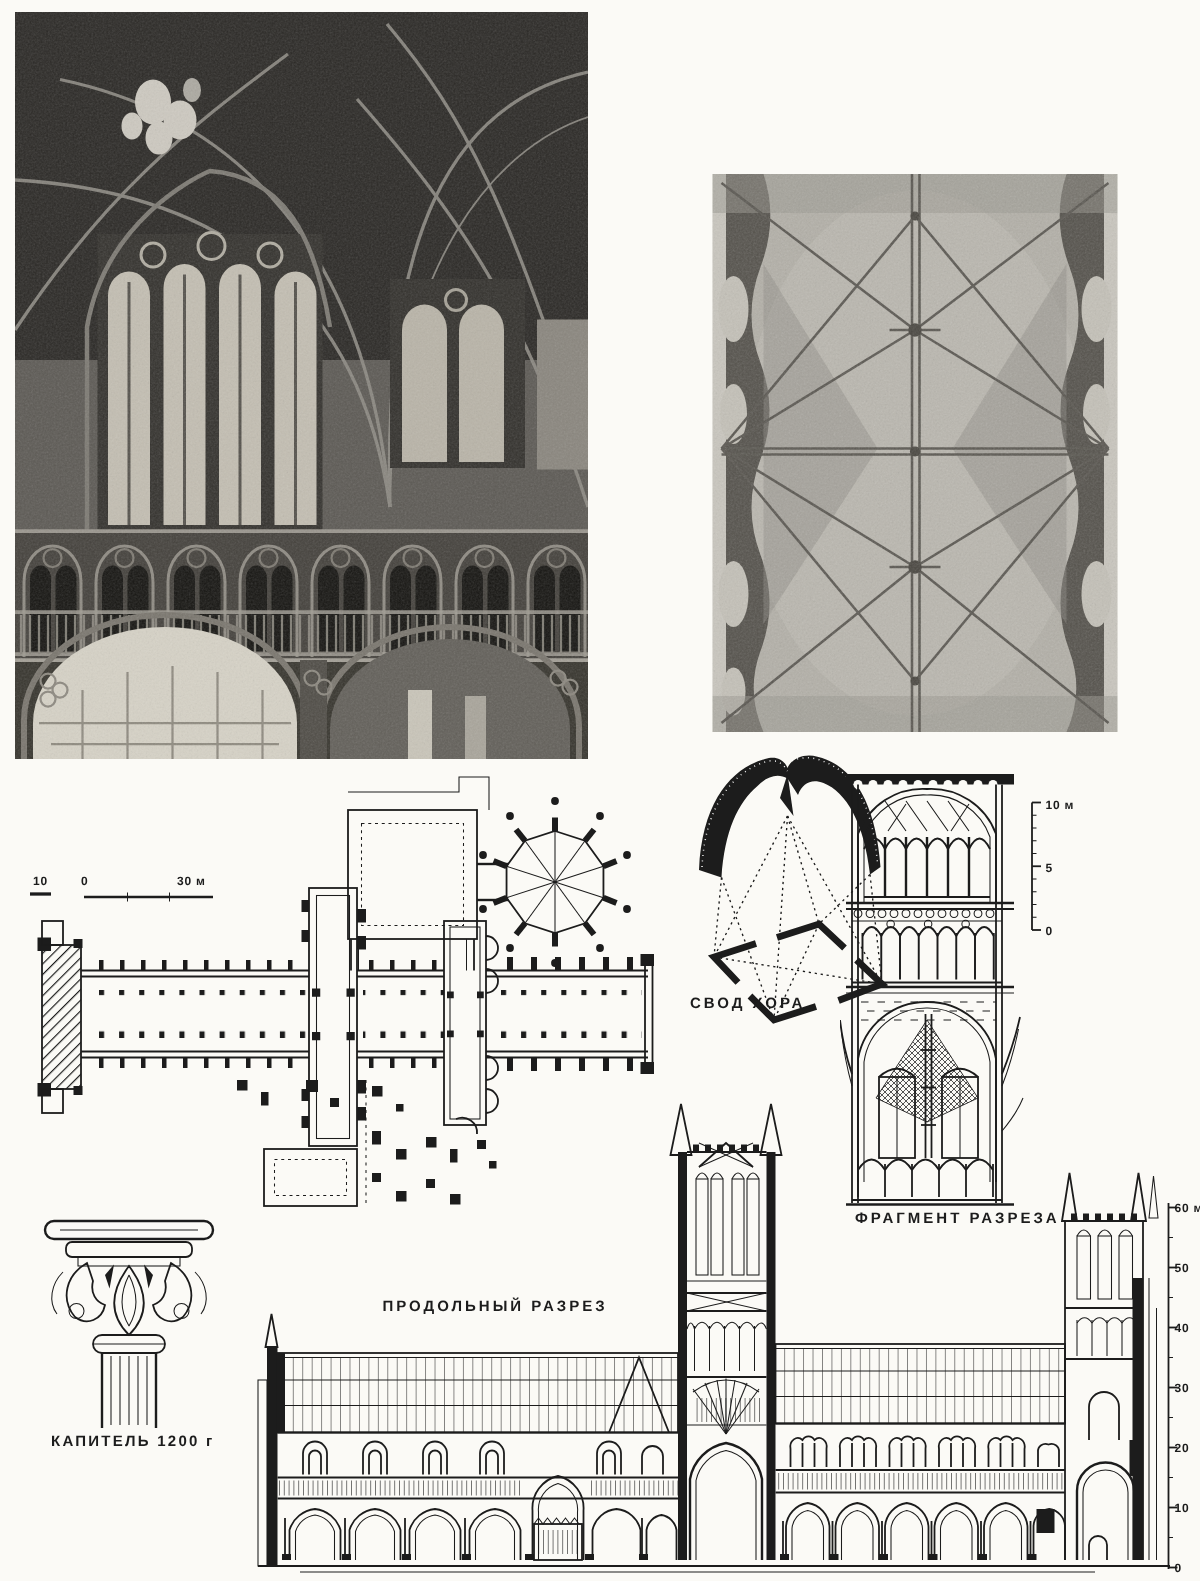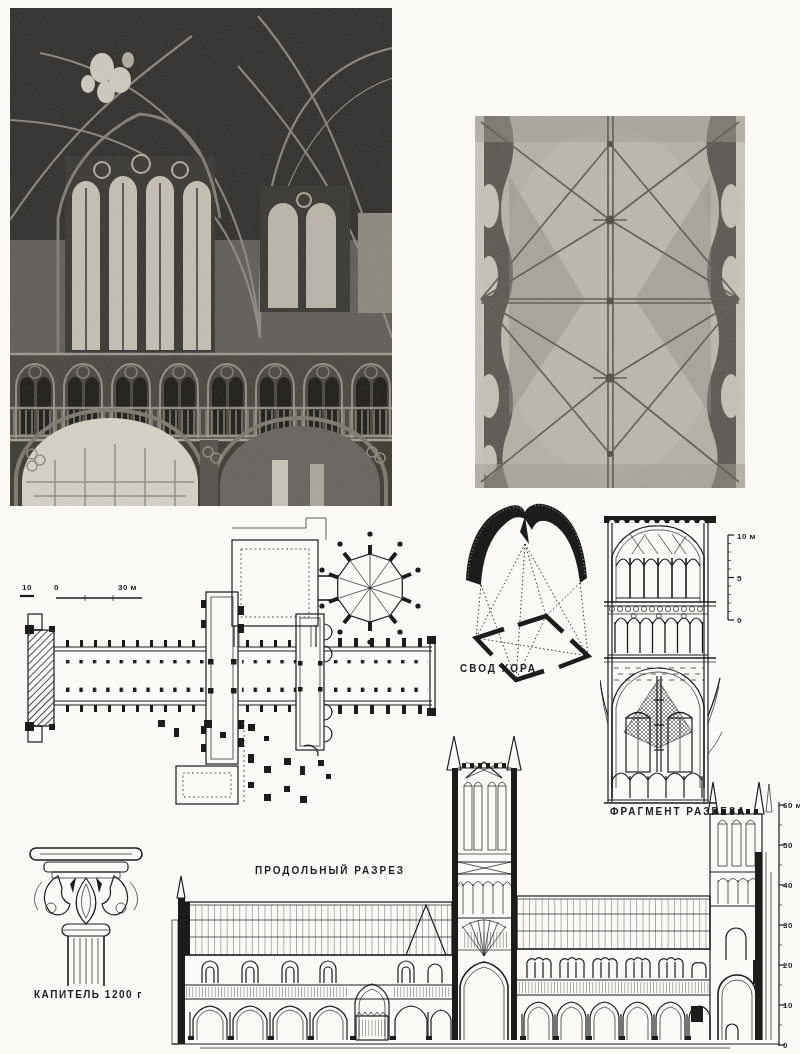--- a/index.html
+++ b/index.html
@@ -462,21 +462,21 @@
           <polyline points="52,143 24,152 40,169"></polyline>
           <polyline points="66,139 94,130 111,146"></polyline>
           <polyline points="119,154 136,170 107,181"></polyline>
           <polyline points="92,185 64,194 48,178"></polyline>
         </g>
       </g>
       <text class="figcap" x="8" y="186">СВОД ХОРА</text>
     </svg>
   </div>
 
-  <div class="fig" style="left:600px;top:510px;">
+  <div class="fig" style="left:560px;top:510px;">
     <svg width="178" height="310" viewBox="0 0 178 310">
       <defs>
         <pattern id="xh" width="4" height="4" patternUnits="userSpaceOnUse">
           <path d="M0,0 L4,4 M4,0 L0,4" stroke="#1c1c1c" stroke-width="0.5"></path>
         </pattern>
       </defs>
       <g>
         <rect x="4" y="6" width="112" height="7" class="blk"></rect>
         <g fill="#fbfaf6">
             <circle cx="12" cy="13" r="3"></circle>
@@ -611,21 +611,21 @@
             </g>
           <text class="scl" x="137" y="29">10 м</text>
           <text class="scl" x="137" y="71">5</text>
           <text class="scl" x="137" y="113">0</text>
         </g>
       </g>
       <text class="figcap" x="10" y="305">ФРАГМЕНТ РАЗРЕЗА</text>
     </svg>
   </div>
 
-  <div class="fig" style="left:6px;top:818px;">
+  <div class="fig" style="left:6px;top:784px;">
     <svg width="168" height="186" viewBox="0 0 168 186">
       <g fill="#fbfaf6">
         <path d="M30,30 h100 a6,6 0 0 1 0,12 h-100 a6,6 0 0 1 0,-12 Z" class="ln16" fill="#fbfaf6"></path>
         <line x1="34" y1="36" x2="126" y2="36" class="ln07"></line>
         <rect x="38" y="44" width="84" height="10" rx="4" class="ln" fill="#fbfaf6"></rect>
         <rect x="46" y="54" width="68" height="6" class="ln07" fill="#fbfaf6"></rect>
         <path d="M80,60 C68,76 66,92 80,106 C94,92 92,76 80,60 Z" class="ln" stroke-width="1.4" fill="#fbfaf6"></path>
         <path d="M80,66 C74,78 74,90 80,100 M80,66 C86,78 86,90 80,100" class="ln07" fill="none"></path>
         <path d="M52,58 C38,66 34,82 44,94 C52,100 62,96 64,86 C58,84 54,78 56,70 Z" class="ln" stroke-width="1.4" fill="#fbfaf6"></path>
         <circle cx="45" cy="90" r="5" class="ln07" fill="#fbfaf6"></circle>

